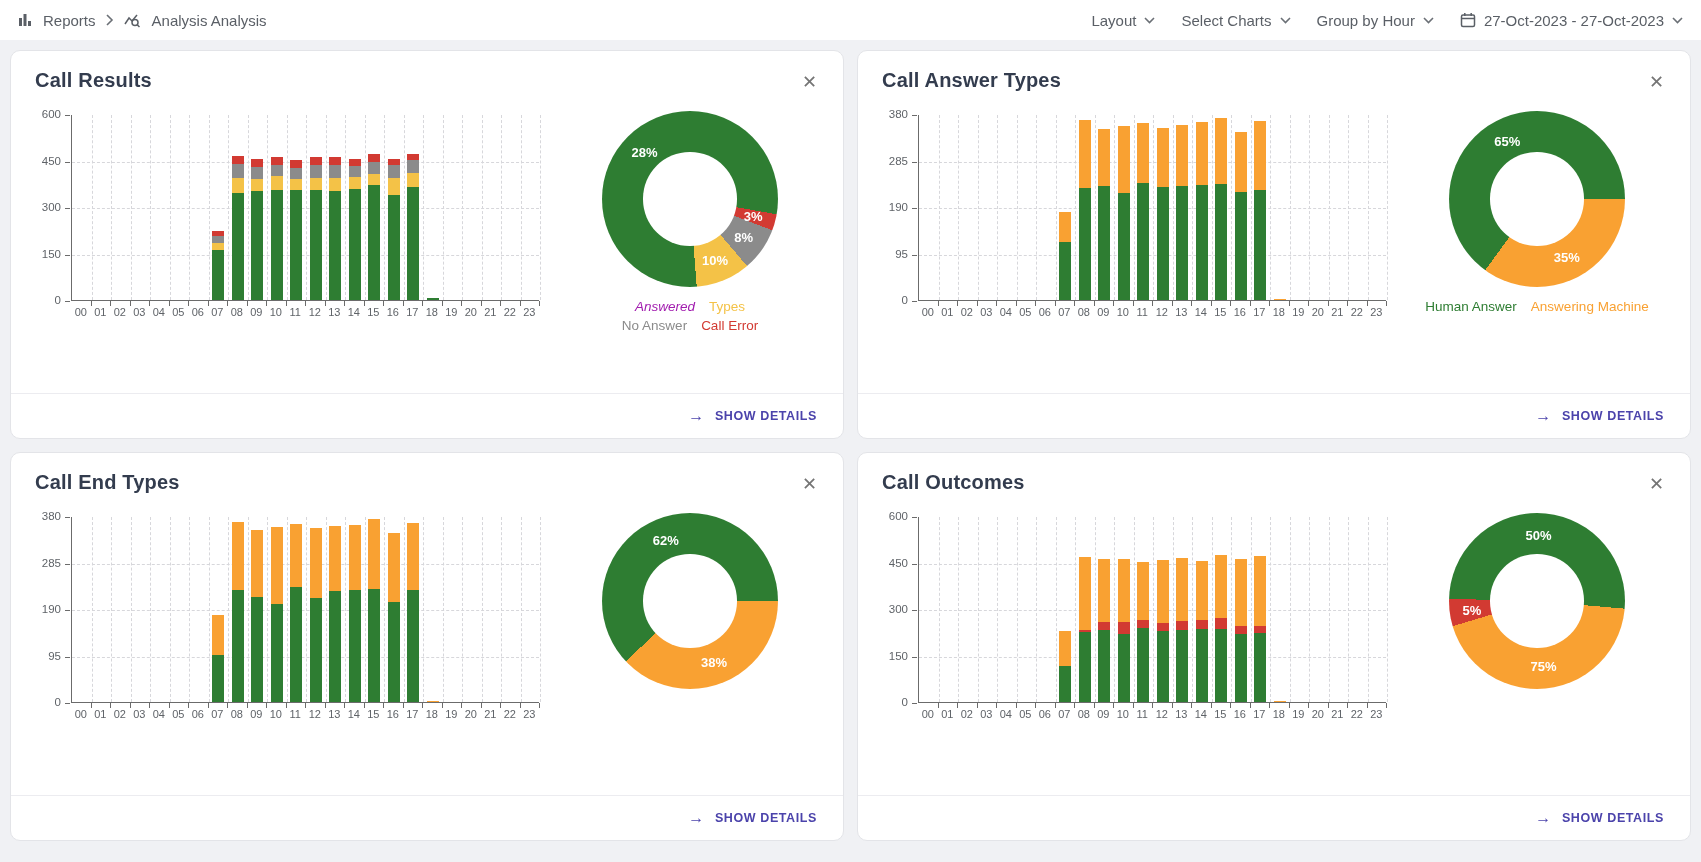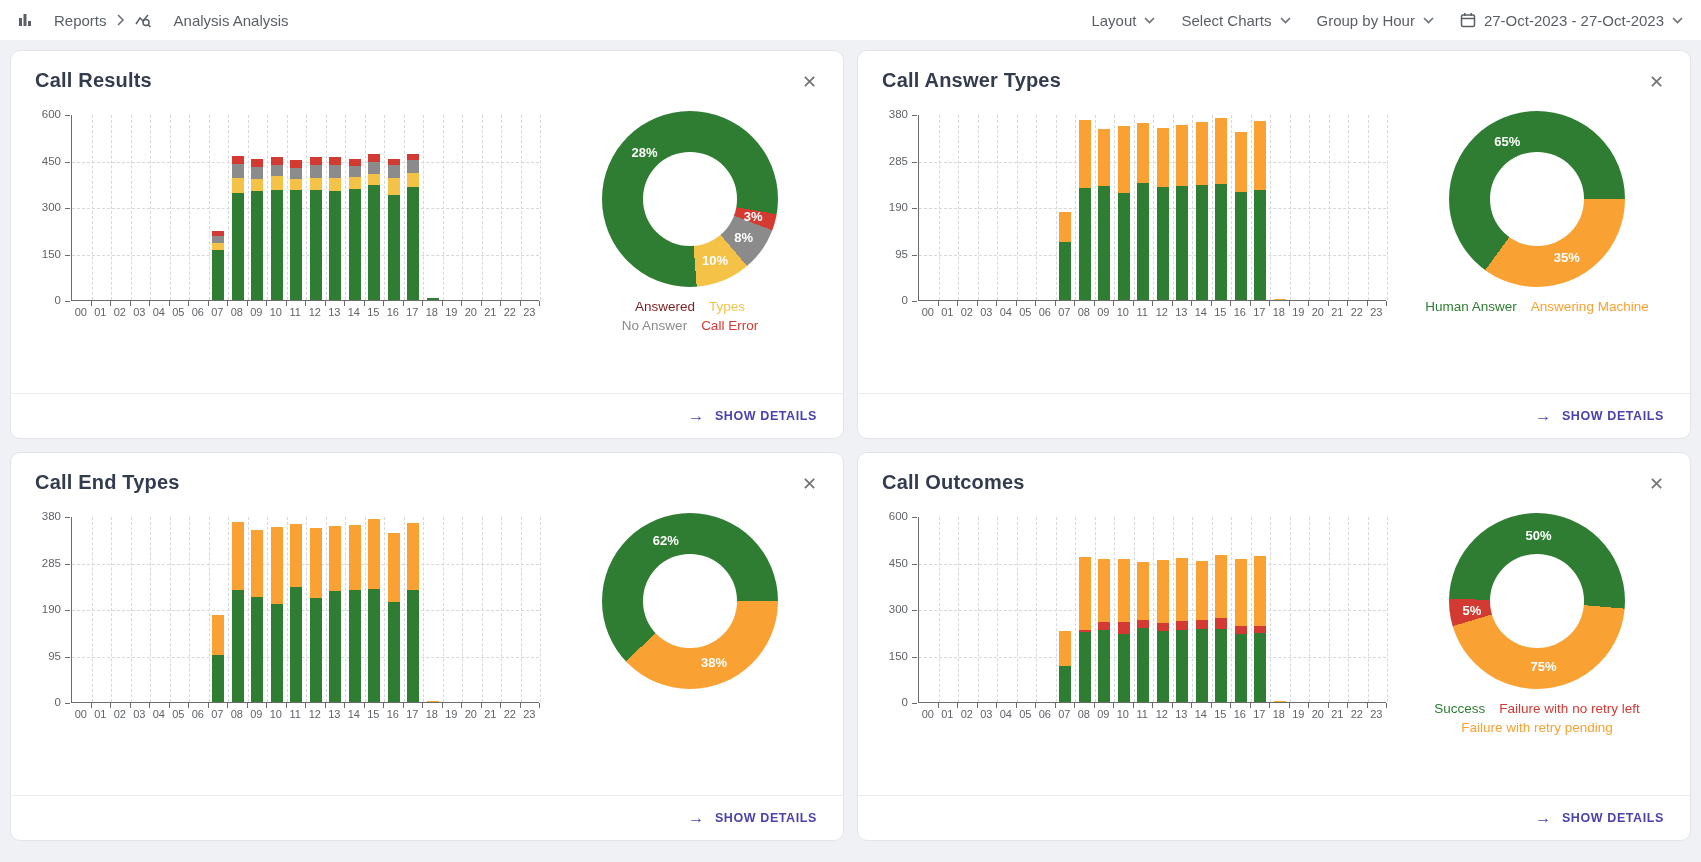--- a/index.html
+++ b/index.html
@@ -3,21 +3,21 @@
 <meta charset="utf-8">
 <style>
   * { box-sizing: border-box; margin: 0; padding: 0; }
   html,body { background:#f0f1f4; font-family:"Liberation Sans", sans-serif; }
   body { width:1701px; height:862px; overflow:hidden; }
 
   
   .topbar { height:40px; background:#ffffff; display:flex; align-items:center;
             justify-content:space-between; padding:0 18px; }
   .crumbs { display:flex; align-items:center; gap:10px; color:#5a5f66; font-size:15px; }
-  .crumb { display:flex; align-items:center; gap:22px; cursor:pointer; }
+  .crumb { display:flex; align-items:center; gap:11px; cursor:pointer; }
   .controls { display:flex; align-items:center; gap:26px; color:#5a5f66; font-size:15px; }
   .control { display:flex; align-items:center; gap:8px; cursor:pointer; }
   .icon svg { display:block; }
 
   
   .grid { display:grid; grid-template-columns:1fr 1fr; gap:13px; padding:10px; }
   .card { background:#fff; border:1px solid #e3e4e8; border-radius:10px;
           height:389px; display:flex; flex-direction:column; overflow:hidden; }
   .card-header { display:flex; align-items:flex-start; justify-content:space-between;
                  padding:18px 22px 2px 24px; }
@@ -275,21 +275,21 @@
       <div class="donut-col">
         <div class="donut" style="width: 176px; height: 176px; background: conic-gradient(from 100deg, rgb(210, 58, 50) 0%, rgb(210, 58, 50) 3%, rgb(139, 139, 139) 3%, rgb(139, 139, 139) 11%, rgb(244, 194, 71) 11%, rgb(244, 194, 71) 21%, rgb(46, 125, 50) 21%, rgb(46, 125, 50) 99%);">
             <div class="hole" style="height: 53%; width: 53%; top: 23.5%; left: 23.5%;"></div>
             <div class="dlab" style="left: 151.206px; top: 105.41px;">3%</div>
             <div class="dlab" style="left: 141.572px; top: 125.791px;">8%</div>
             <div class="dlab" style="left: 112.983px; top: 148.613px;">10%</div>
             <div class="dlab" style="left: 42.4582px; top: 40.8401px;">28%</div>
           </div>
         <div class="legend">
             <div class="lg-row">
-              <span class="lg-item" style="color: #7f1d1d;">Answered</span>
+              <span class="lg-item" style="color: #a21caf; font-style: italic;">Answered</span>
               <span class="lg-item" style="color: rgb(244, 194, 71);">Types</span>
             </div>
             <div class="lg-row">
               <span class="lg-item" style="color: rgb(139, 139, 139);">No Answer</span>
               <span class="lg-item" style="color: rgb(210, 58, 50);">Call Error</span>
             </div>
           </div>
       </div>
     </div>
     <div class="card-footer">
@@ -702,29 +702,20 @@
           <div class="xlab" style="left: 490.5px; width: 19.5px; top: 203px;">23</div>
           <div class="xtick" style="left: 510px; top: 198px;"></div>
         </div>
       <div class="donut-col">
         <div class="donut" style="width: 176px; height: 176px; background: conic-gradient(from 95deg, rgb(249, 161, 50) 0%, rgb(249, 161, 50) 44%, rgb(210, 58, 50) 44%, rgb(210, 58, 50) 49%, rgb(46, 125, 50) 49%, rgb(46, 125, 50) 99%);">
             <div class="hole" style="height: 53%; width: 53%; top: 23.5%; left: 23.5%;"></div>
             <div class="dlab" style="left: 94.6253px; top: 153.224px;">75%</div>
             <div class="dlab" style="left: 23.0159px; top: 96.6707px;">5%</div>
             <div class="dlab" style="left: 89.6018px; top: 22.4596px;">50%</div>
           </div>
-        <div class="legend">
-            <div class="lg-row">
-              <span class="lg-item" style="color: rgb(46, 125, 50);">Success</span>
-              <span class="lg-item" style="color: rgb(210, 58, 50);">Failure with no retry left</span>
-            </div>
-            <div class="lg-row">
-              <span class="lg-item" style="color: rgb(249, 161, 50);">Failure with retry pending</span>
-            </div>
-          </div>
       </div>
     </div>
     <div class="card-footer">
       <a class="show-details">
         <span class="arrow">→</span>
         <span>SHOW DETAILS</span>
       </a>
     </div>
   </section>
 

